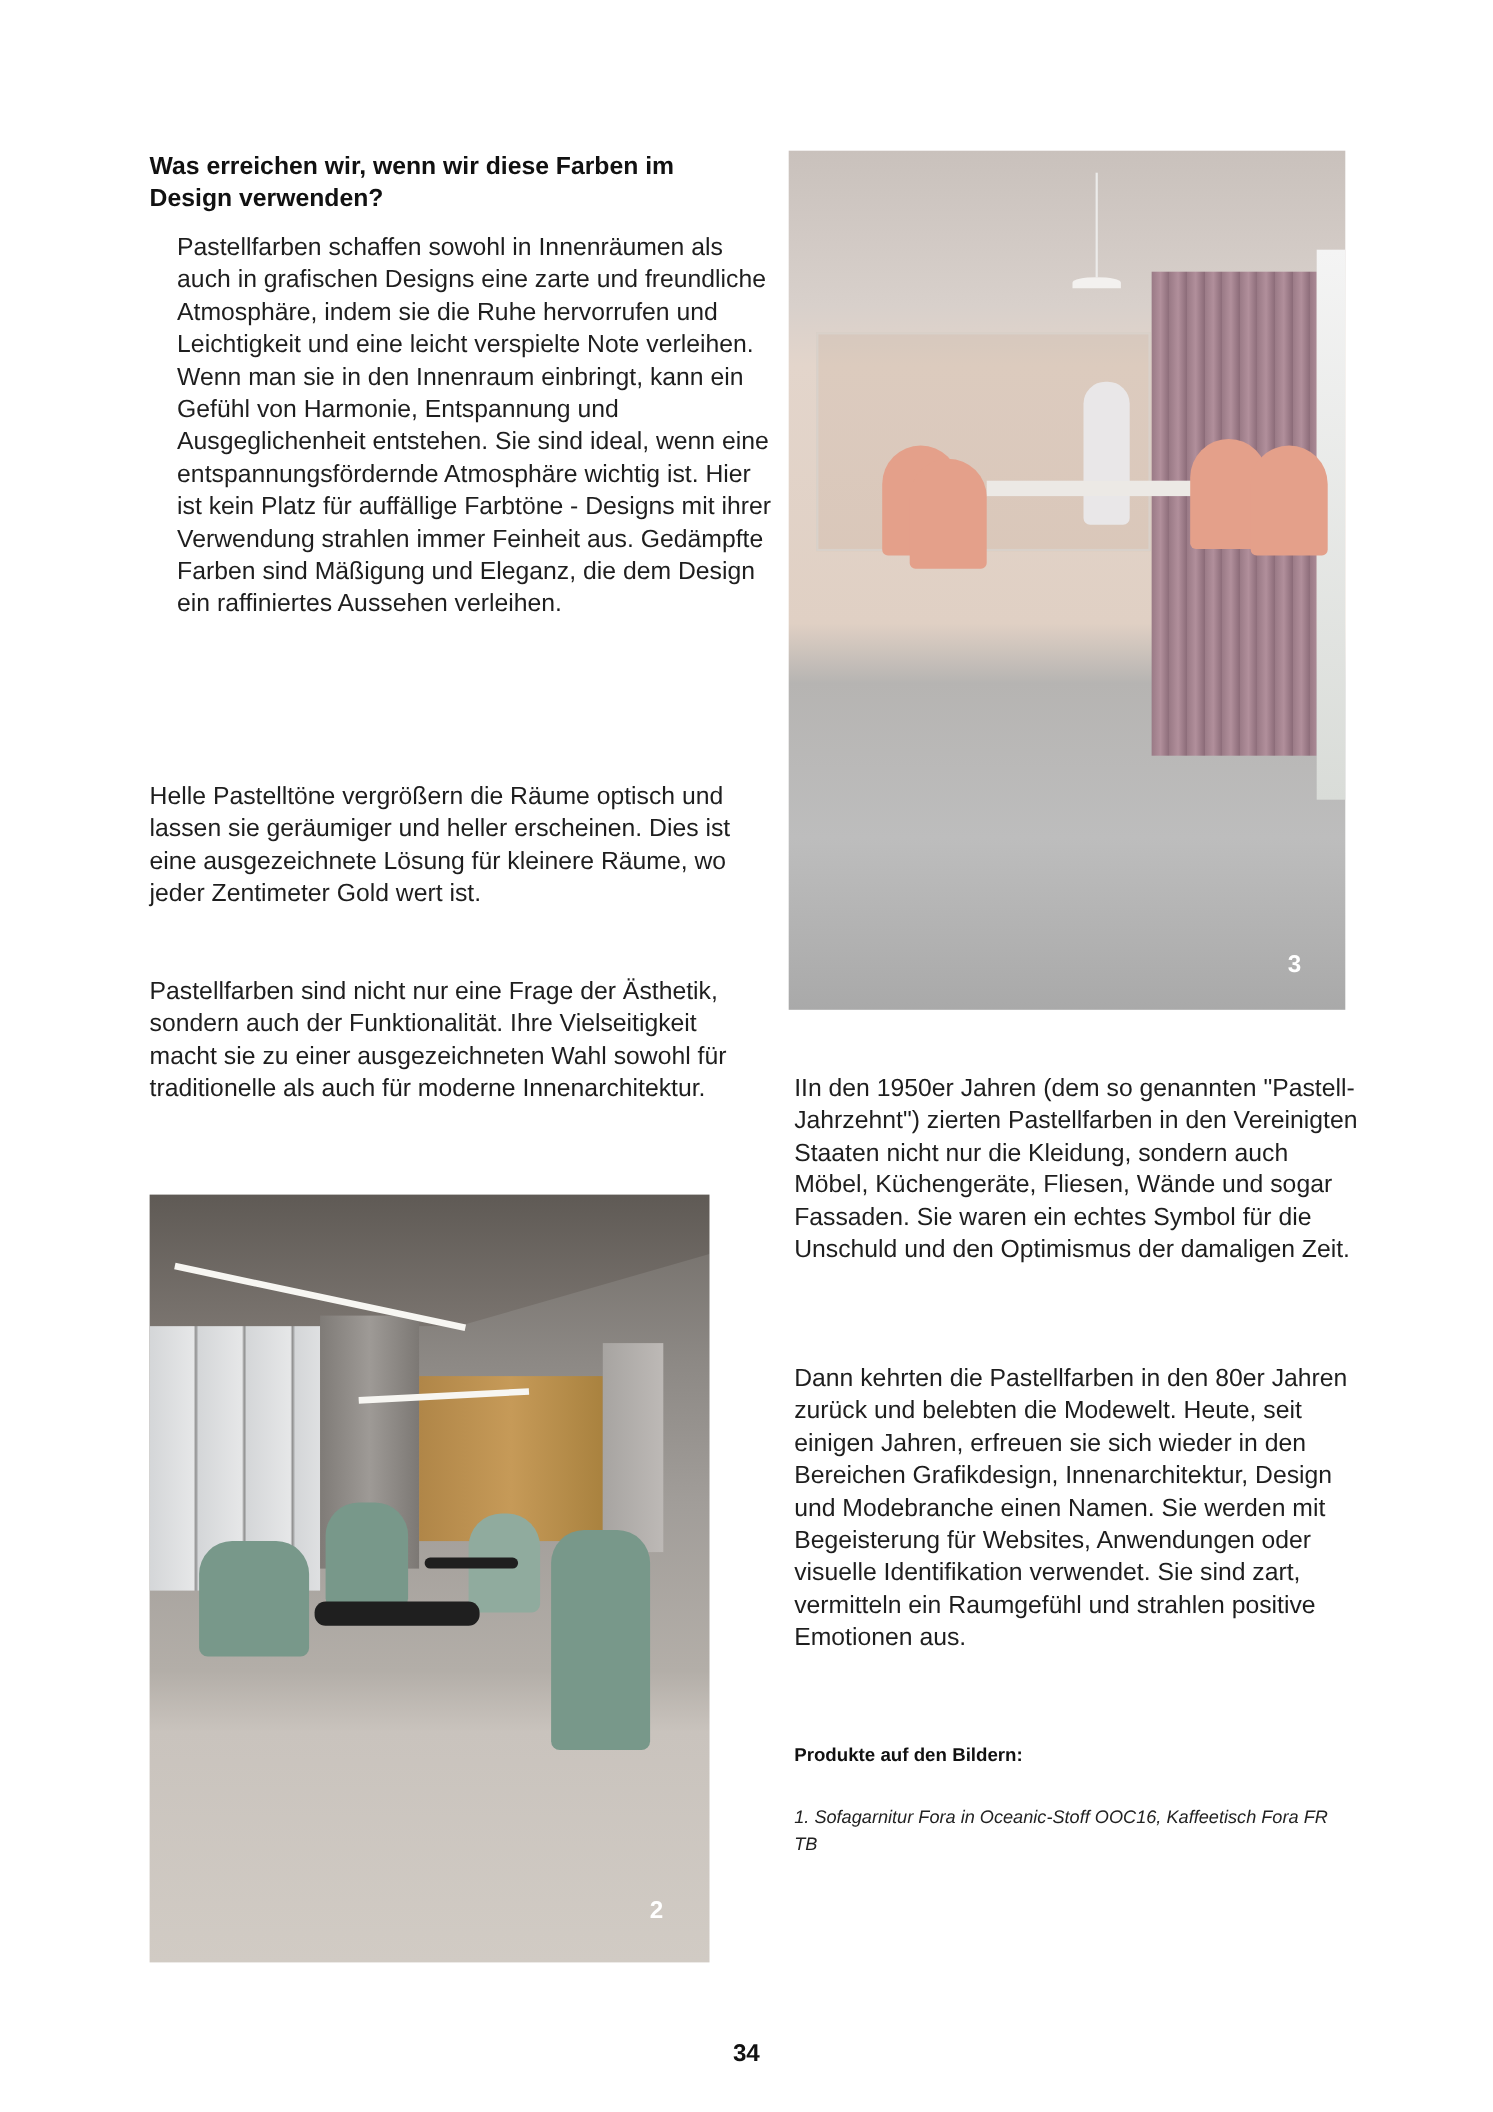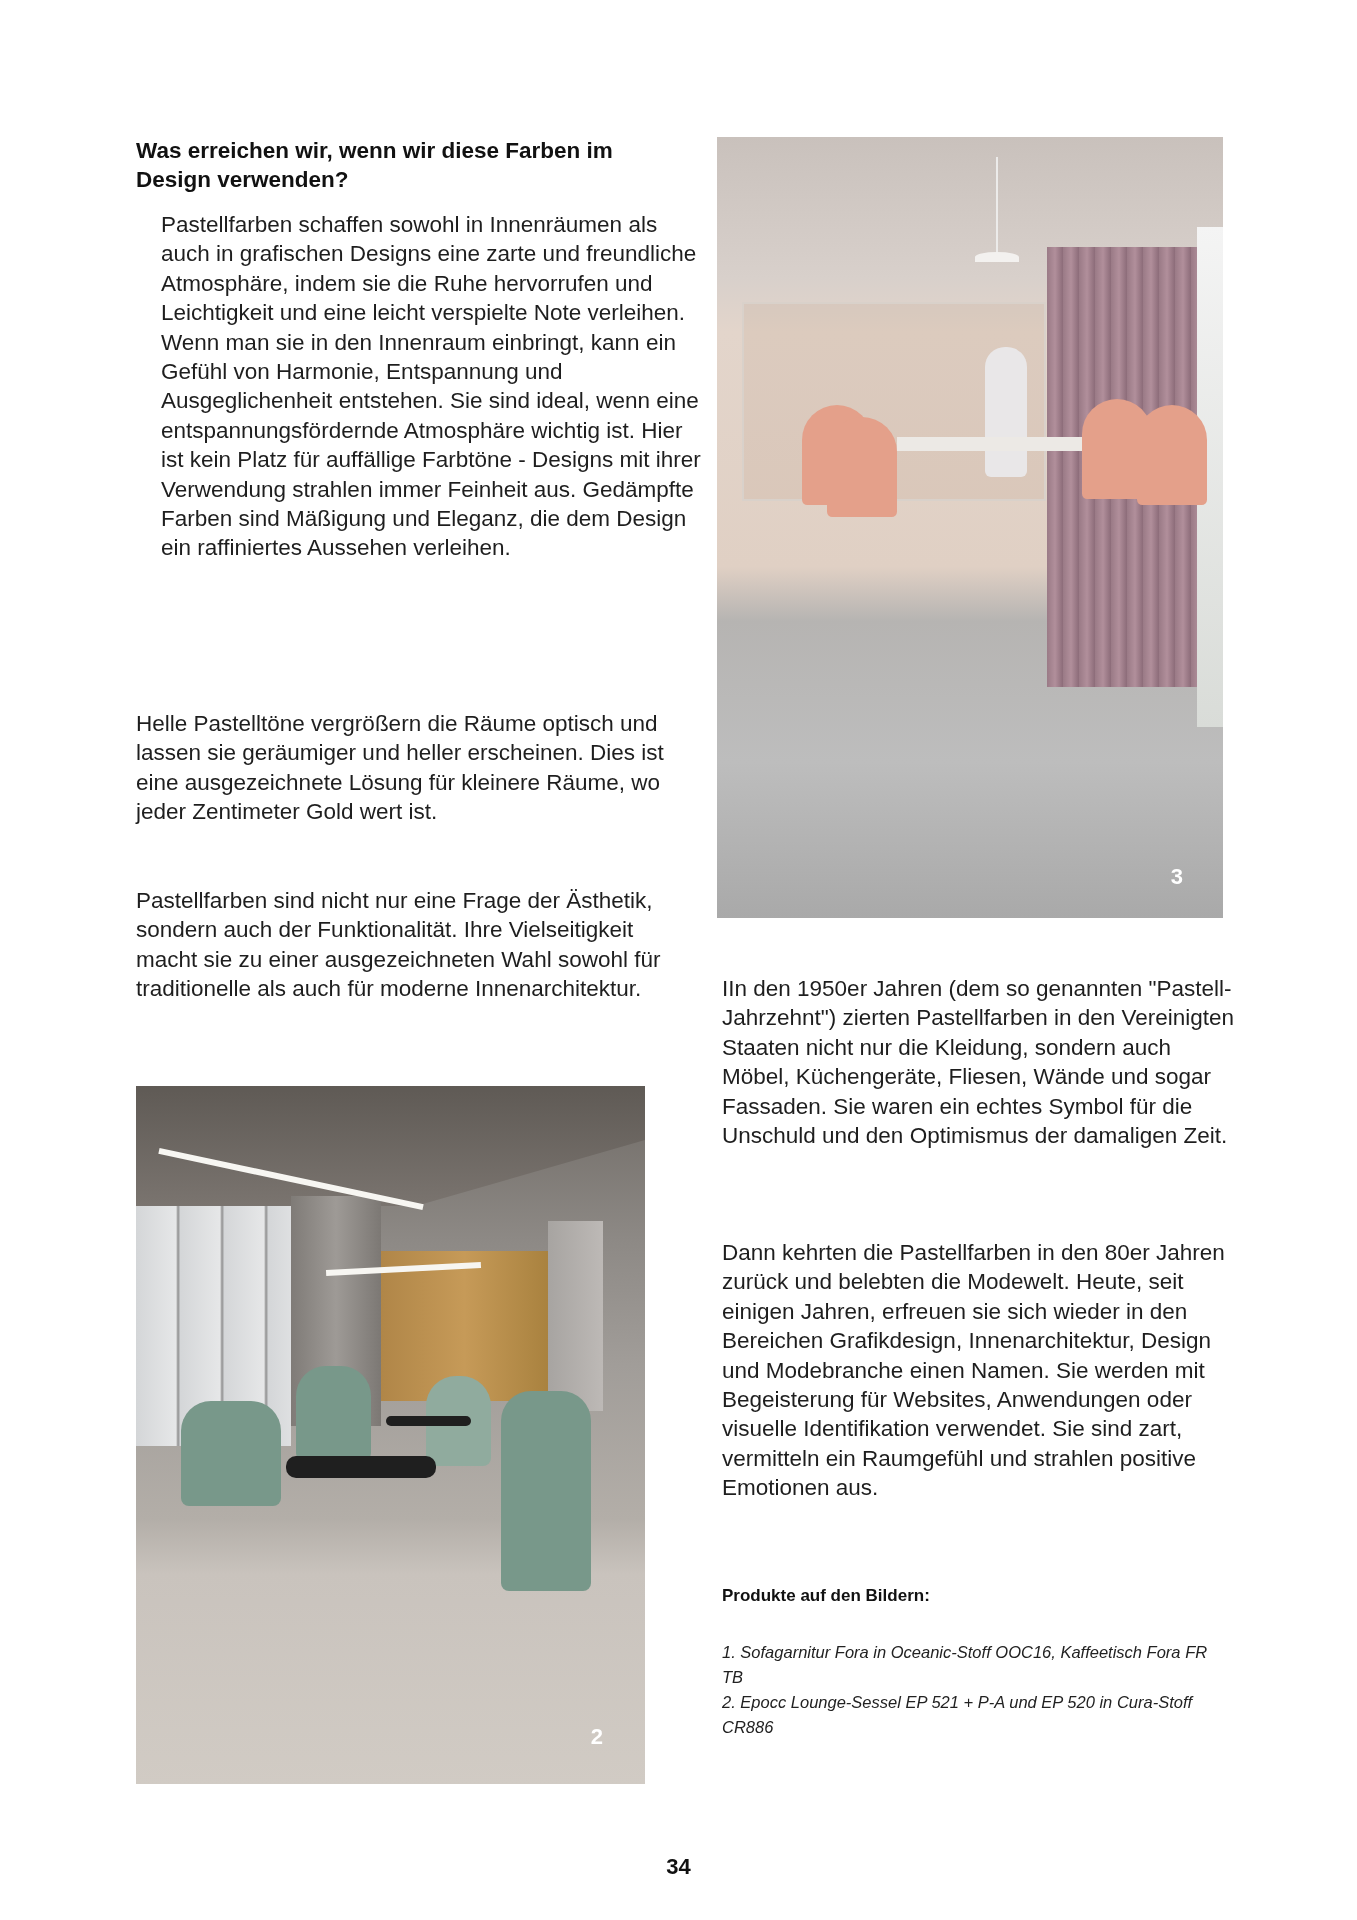--- a/index.html
+++ b/index.html
@@ -66,21 +66,20 @@
   <div class="chair-pink" style="left:420px;top:268px;"></div>
   <div class="photo-num">3</div>
 </div>
 
 <div id="p4" class="body-text">IIn den 1950er Jahren (dem so genannten "Pastell-Jahrzehnt") zierten Pastellfarben in den Vereinigten Staaten nicht nur die Kleidung, sondern auch Möbel, Küchengeräte, Fliesen, Wände und sogar Fassaden. Sie waren ein echtes Symbol für die Unschuld und den Optimismus der damaligen Zeit.</div>
 <div id="p5" class="body-text">Dann kehrten die Pastellfarben in den 80er Jahren zurück und belebten die Modewelt. Heute, seit einigen Jahren, erfreuen sie sich wieder in den Bereichen Grafikdesign, Innenarchitektur, Design und Modebranche einen Namen. Sie werden mit Begeisterung für Websites, Anwendungen oder visuelle Identifikation verwendet. Sie sind zart, vermitteln ein Raumgefühl und strahlen positive Emotionen aus.</div>
 
 <div class="products-heading">Produkte auf den Bildern:</div>
 <div class="products-list">
   <div>1. Sofagarnitur Fora in Oceanic-Stoff OOC16, Kaffeetisch Fora FR TB</div>
-  <div>2. Epocc Lounge-Sessel EP 521 + P-A und EP 520 in Cura-Stoff CR886</div>
 </div>
 
 <div id="photo2" class="photo">
   <div class="windows2"></div>
   <div class="concrete-ceiling"></div>
   <div class="column2"></div>
   <div class="wood2"></div>
   <div class="column2b"></div>
   <div class="lightbar" style="left:20px;top:90px;width:270px;transform:rotate(12deg);"></div>
   <div class="lightbar" style="left:190px;top:180px;width:155px;transform:rotate(-3deg);"></div>

